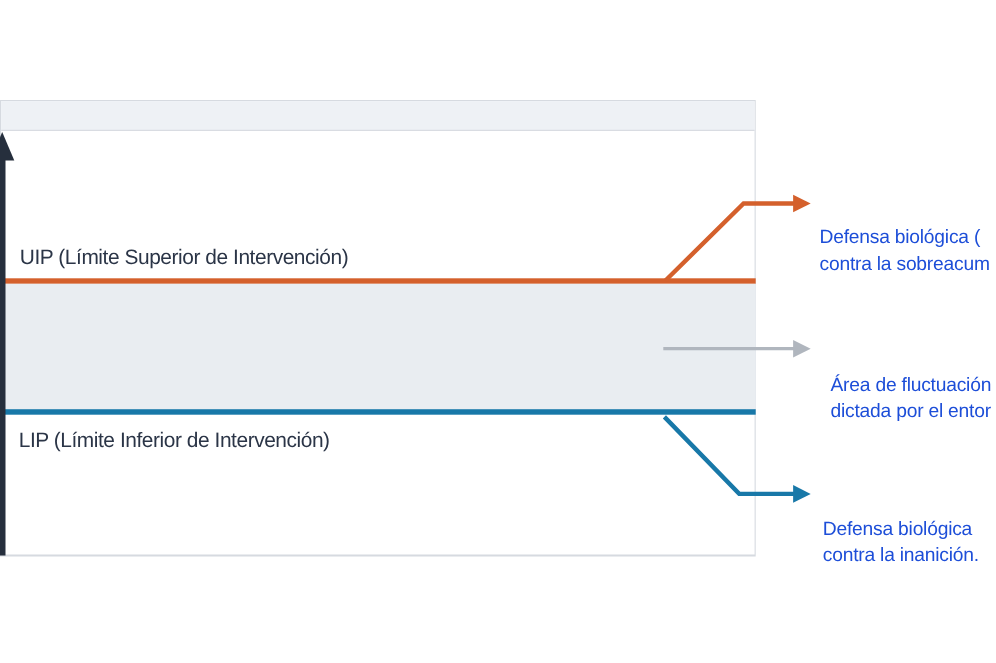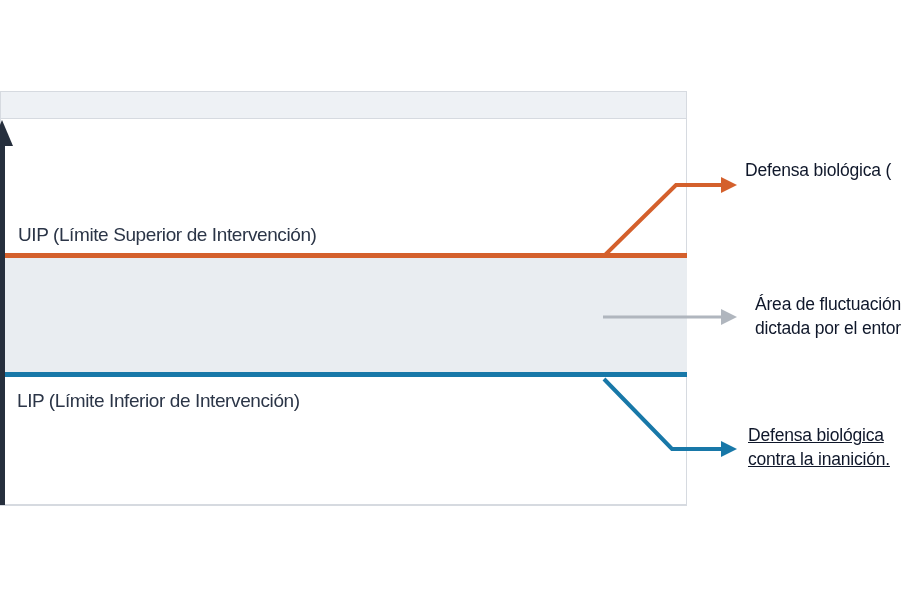--- a/index.html
+++ b/index.html
@@ -88,27 +88,28 @@
     letter-spacing: -0.4px;
     color: #2B3547;
     z-index: 6;
   }
   
   .annotation {
     position: absolute;
     font-size: 17.5px;
     line-height: 24px;
     letter-spacing: -0.2px;
-    color: #0f172a;
+    color: #1d4ed8;
     white-space: nowrap;
     z-index: 6;
+    margin-top: 45px;
   }
   .ann-upper  { left: 745px; top: 158px; }
   .ann-middle { left: 755px; top: 292px; }
-  .ann-lower  { left: 748px; top: 423px; text-decoration: underline; }
+  .ann-lower  { left: 748px; top: 423px; }
   
   .arrows-svg {
     position: absolute;
     left: 0; top: 0;
     width: 905px; height: 603px;
     pointer-events: none;
     z-index: 4;
   }
 </style>
 </head>
@@ -140,20 +141,21 @@
       <polygon points="721,309 737,317 721,325" fill="#B0B6BE"></polygon>
     </g>
     <g>
       <polyline points="604,379 672,449 722,449" fill="none" stroke-width="4" stroke="#1878A8"></polyline>
       <polygon points="721,441 737,449 721,457" fill="#1878A8"></polygon>
     </g>
   </svg>
 
   <div class="annotation ann-upper">
     <div>Defensa biológica (</div>
+    <div>contra la sobreacum</div>
   </div>
 
   <div class="annotation ann-middle">
     <div>Área de fluctuación</div>
     <div>dictada por el entor</div>
   </div>
 
   <div class="annotation ann-lower">
     <div>Defensa biológica</div>
     <div>contra la inanición.</div>

